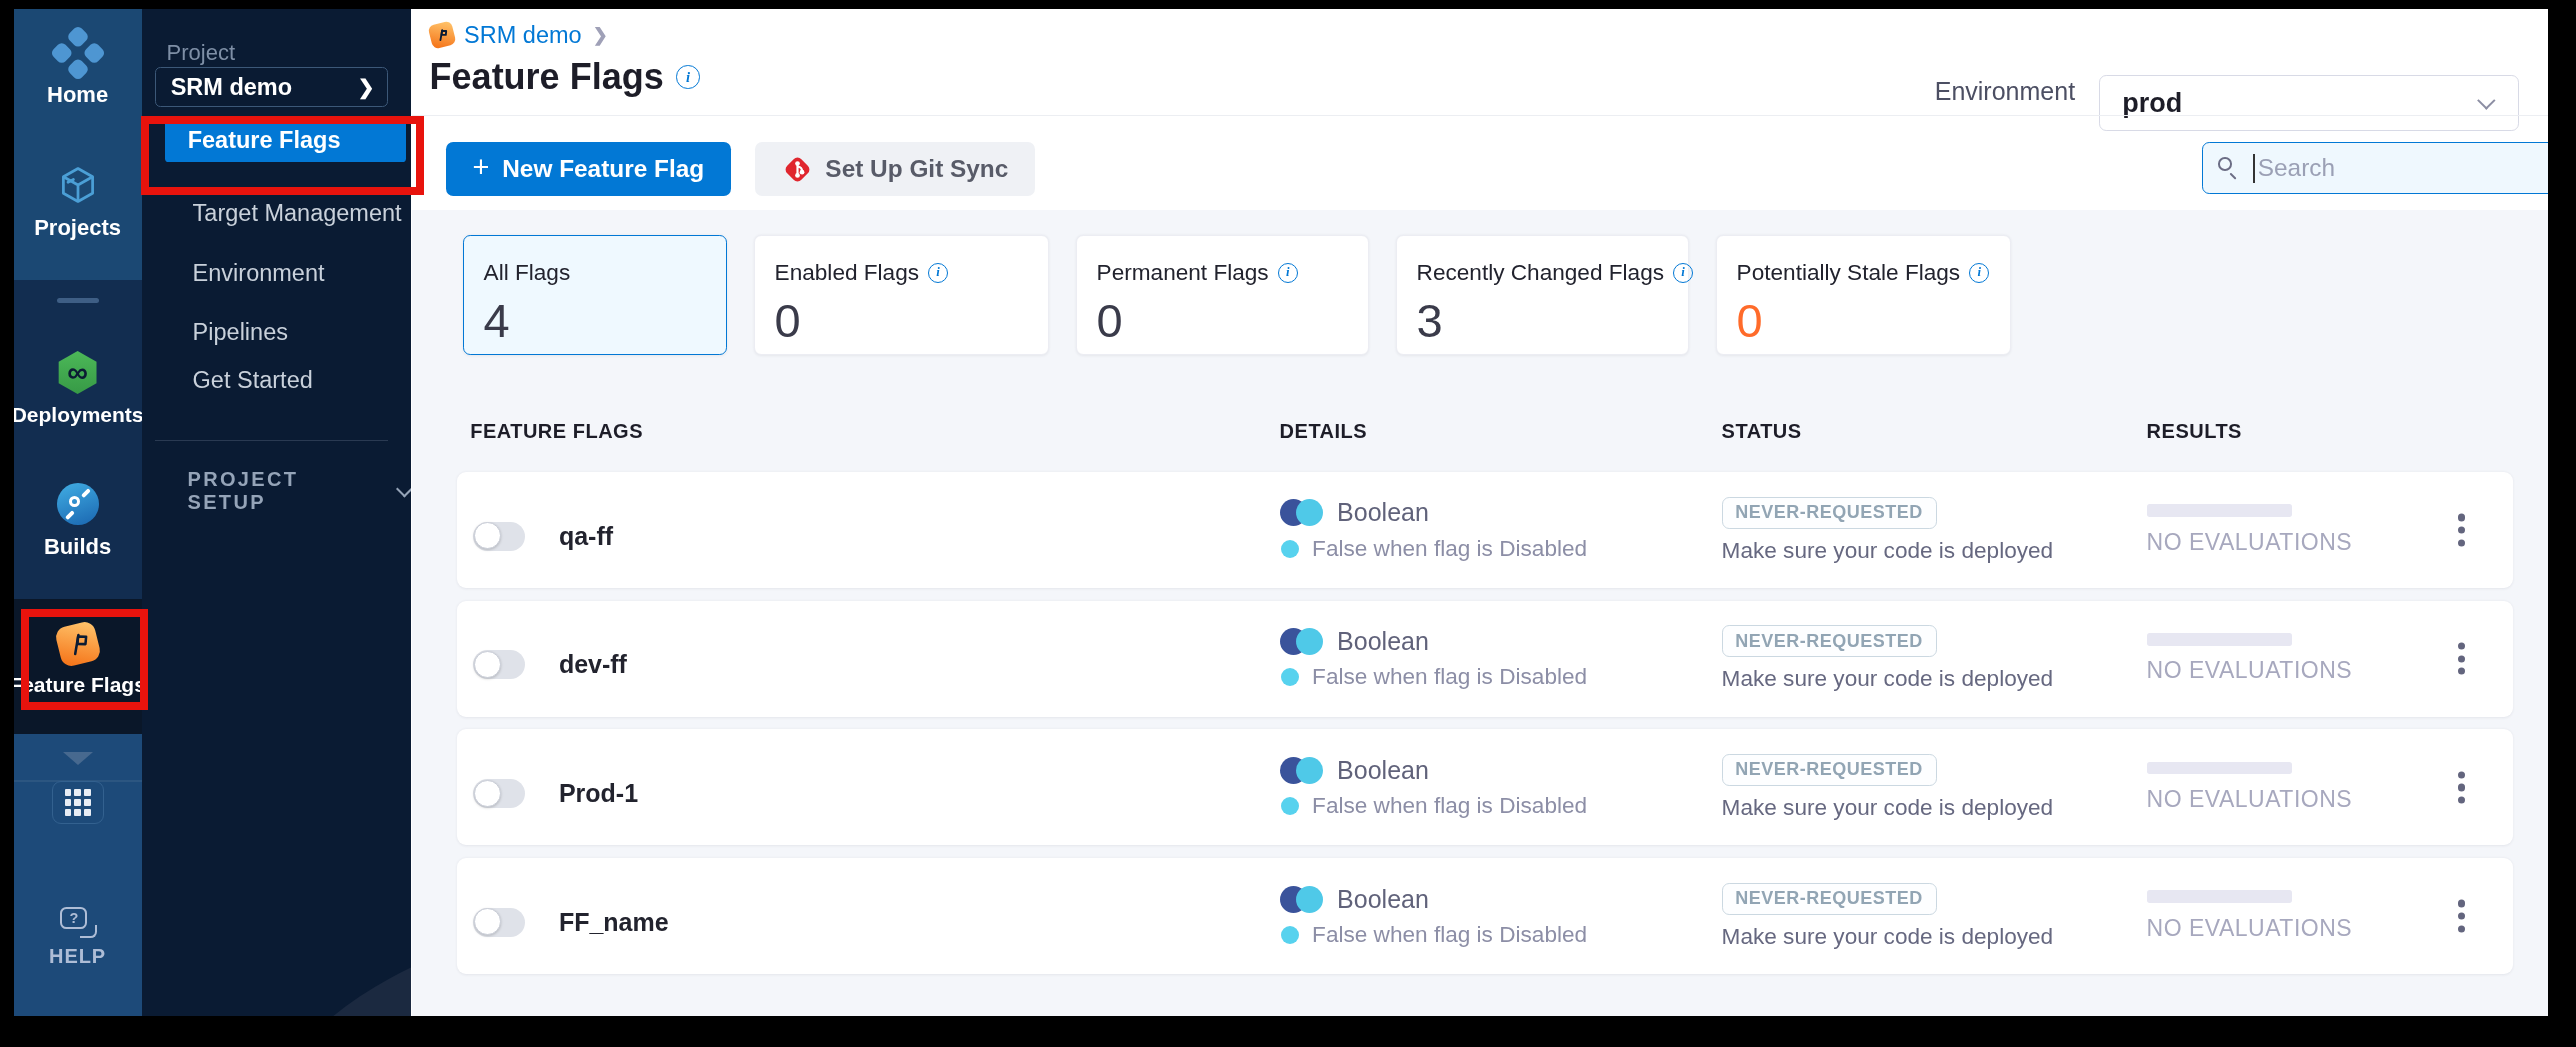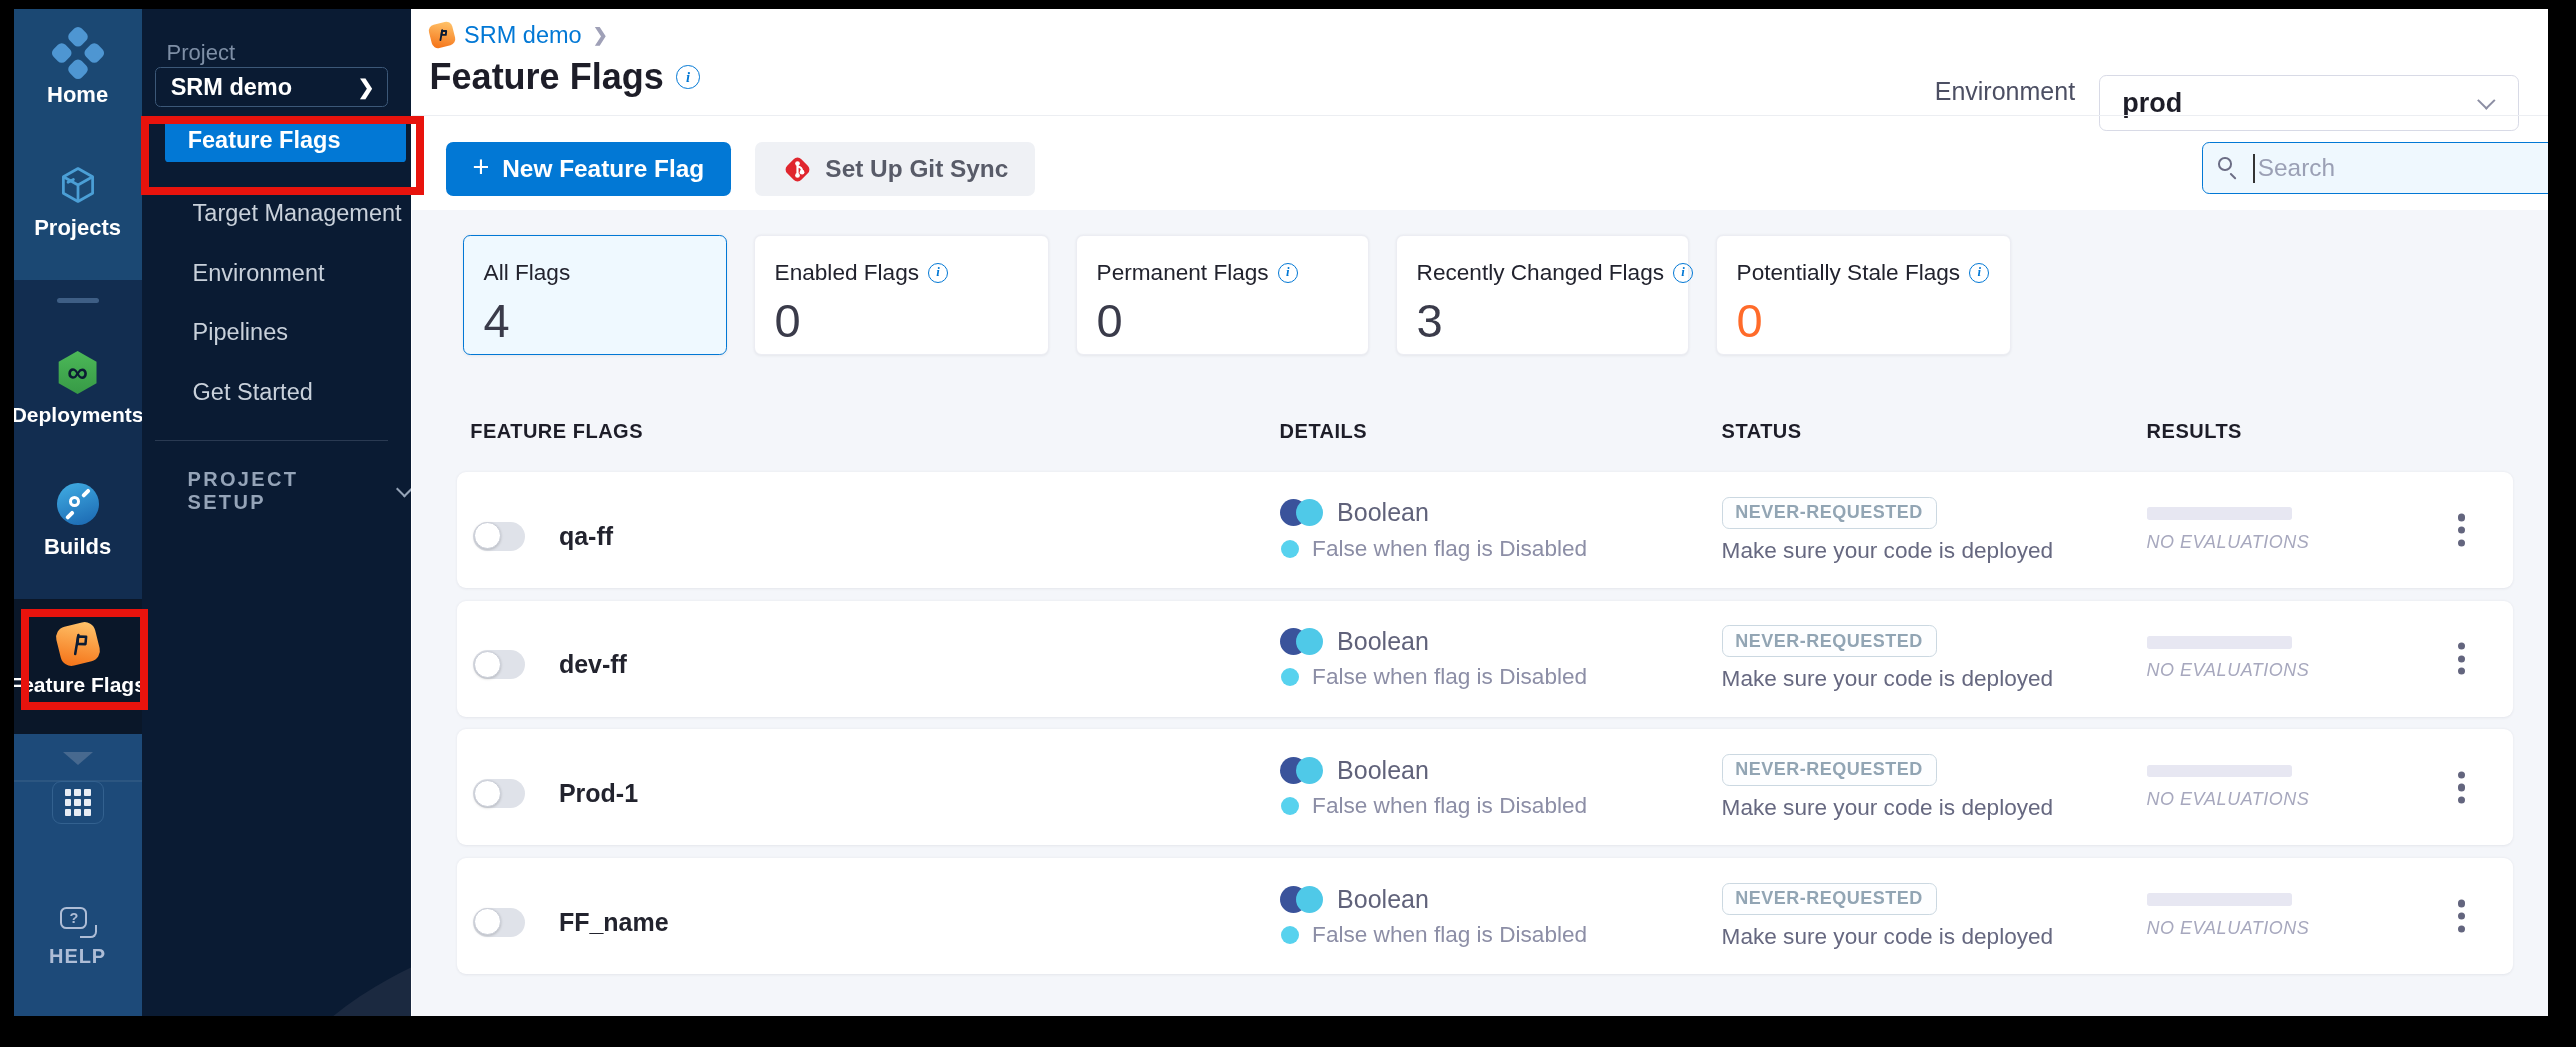--- a/index.html
+++ b/index.html
@@ -114,21 +114,21 @@
   .bool-cir .c2{left:16.3px;background:#4FC9E8;}
   .d1 .t{font-size:25px;color:#60627A;}
   .d2{display:flex;align-items:center;gap:12.7px;}
   .dot{width:18px;height:18px;border-radius:50%;background:#57D2EE;margin-left:1.8px;flex:0 0 auto;}
   .d2 .t{font-size:22.6px;color:#8C8EA6;}
   .c-status{position:absolute;left:1265px;top:0;bottom:0;display:flex;flex-direction:column;justify-content:center;align-items:flex-start;gap:9px;}
   .badge{border:1.8px solid #CBD8E1;border-radius:7.2px;padding:4.5px 12.7px;font-size:18px;font-weight:700;color:#92A5B4;letter-spacing:0.5px;background:#FDFEFF;}
   .hint{font-size:22.6px;color:#666880;}
   .c-results{position:absolute;left:1690px;top:0;bottom:0;display:flex;flex-direction:column;justify-content:center;gap:11.8px;}
   .bar{width:145px;height:12.7px;background:#E7E7F2;border-radius:2.7px;}
-  .noeval{font-size:18px;color:#A7A8BE;letter-spacing:0.5px;white-space:nowrap;font-style:italic;}
+  .noeval{font-size:23px;color:#A7A8BE;letter-spacing:0.5px;white-space:nowrap;}
   .kebab{position:absolute;left:1996px;top:50%;transform:translateY(-50%);display:flex;flex-direction:column;gap:5.4px;padding:5.4px;cursor:pointer;}
   .kebab span{width:7.2px;height:7.2px;border-radius:50%;background:#63657E;}
 </style>
 </head>
 <body>
 
 <div class="page">
 <div id="ui">
 
   <div class="rail">
@@ -222,21 +222,21 @@
     </div>
     <div class="menu-item" style="top:183px;">
       <span>Target Management</span>
     </div>
     <div class="menu-item" style="top:243px;">
       <span>Environment</span>
     </div>
     <div class="menu-item" style="top:302px;">
       <span>Pipelines</span>
     </div>
-    <div class="menu-item" style="top:362px;">
+    <div class="menu-item" style="top:342px;align-items:flex-end;">
       <span>Get Started</span>
     </div>
     <div class="panel-div"></div>
     <div class="setup-row">
       <span class="setup-label">PROJECT SETUP</span>
       <span class="chev-css"></span>
     </div>
   </div>
 
   <div class="anno anno-menu"></div>

